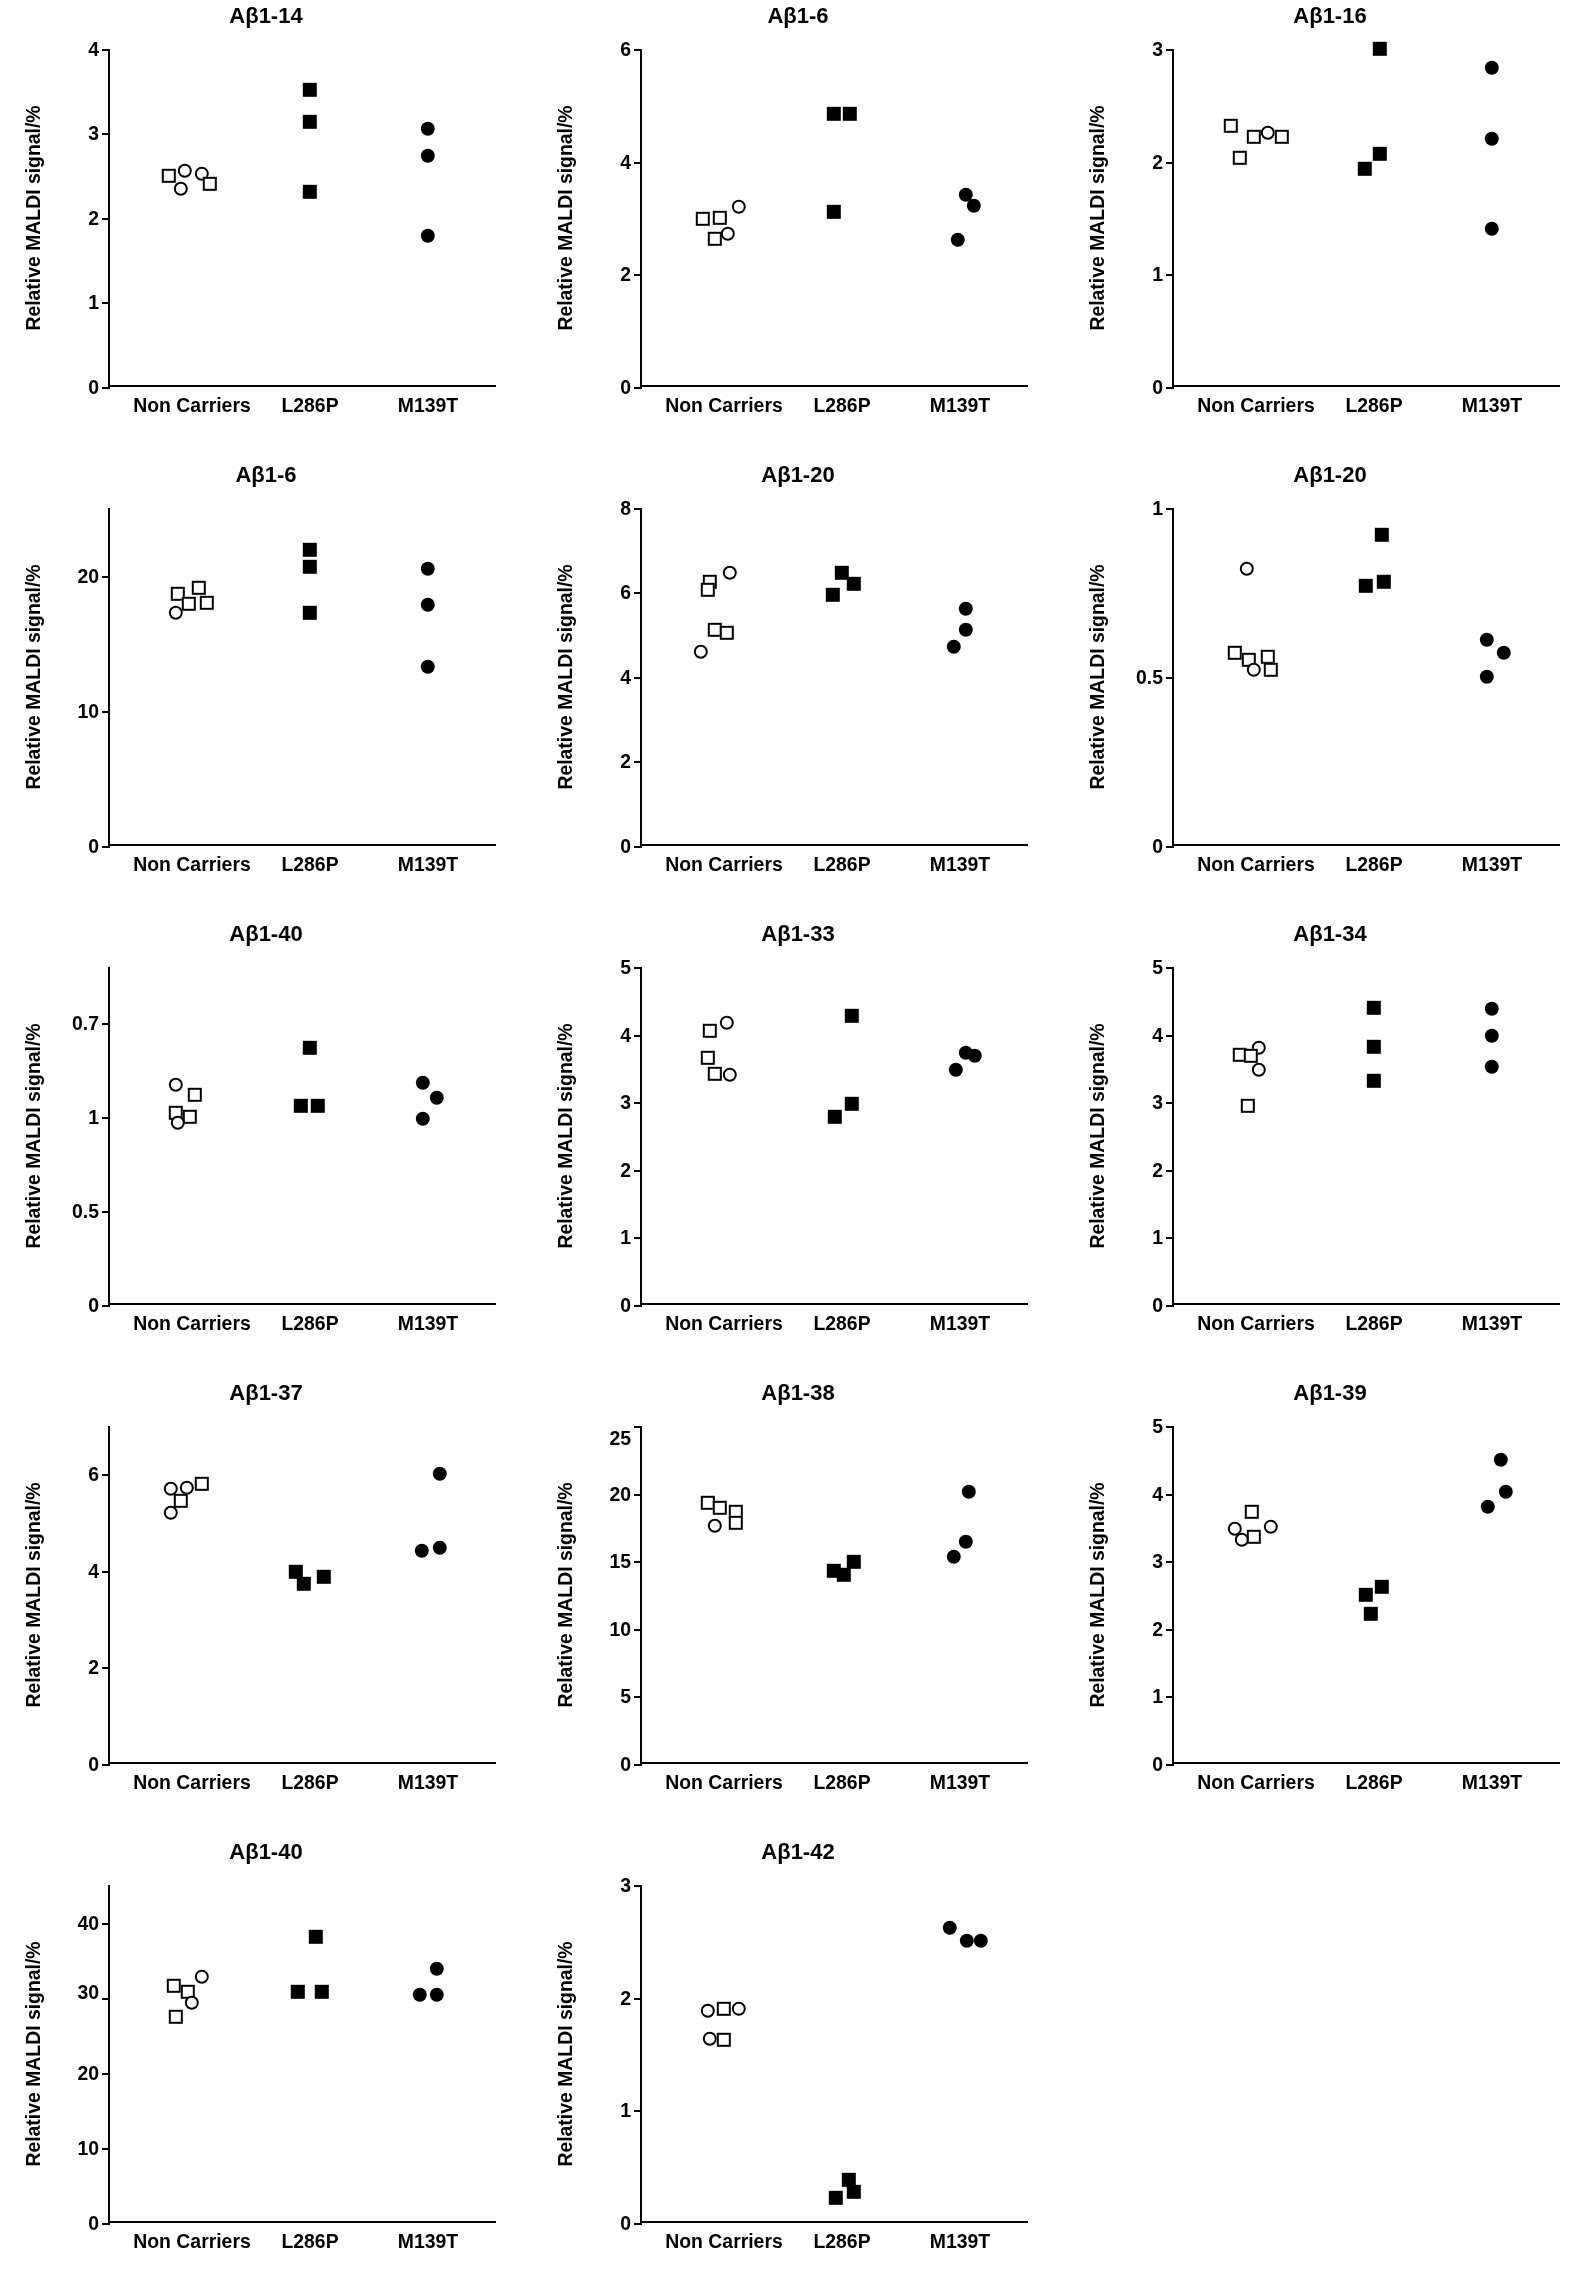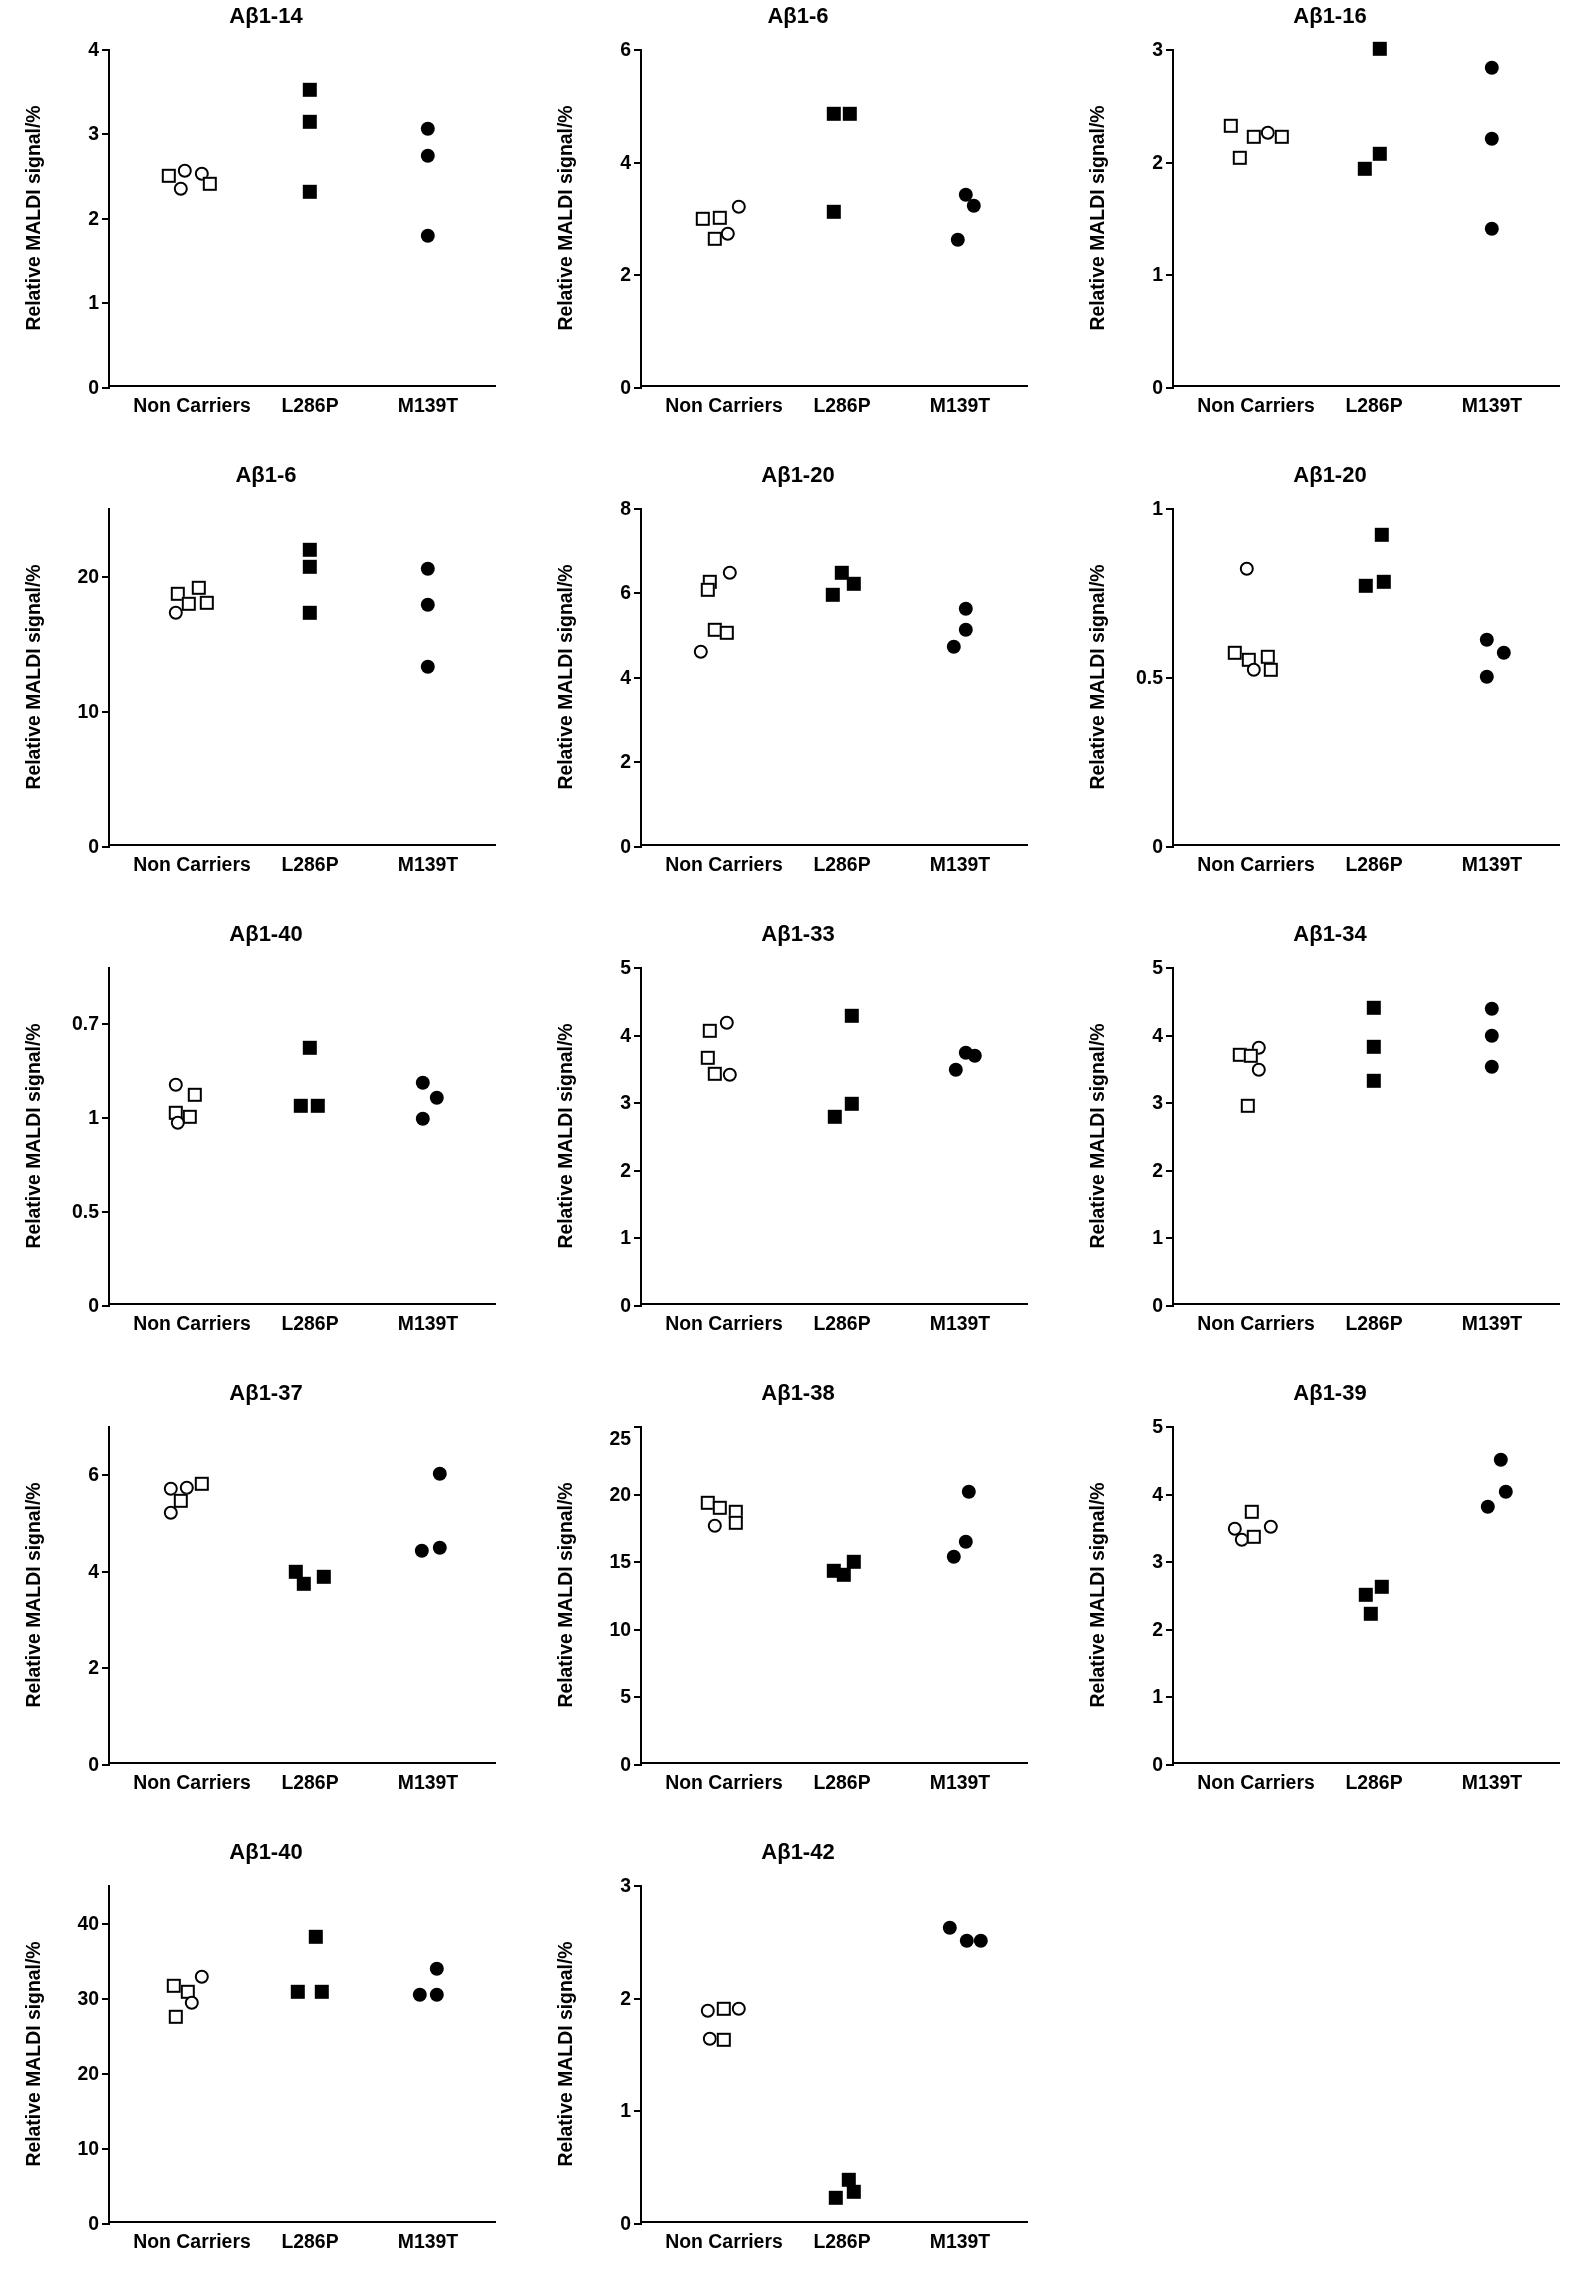--- a/index.html
+++ b/index.html
@@ -407,21 +407,21 @@
         <div class="title">Aβ1-40</div>
         <div class="ylabel" style="left: 22px; top: 387px; width: 338px; text-align: center;">Relative MALDI signal/%</div>
         <div class="plotbox" style="left: 108px; top: 49px; width: 388px; height: 338px;">
           <div class="tick" style="top: 338px;"></div>
           <div class="ticklabel" style="top: 338px;">0</div>
           <div class="tick" style="top: 263px;"></div>
           <div class="ticklabel" style="top: 263px;">10</div>
           <div class="tick" style="top: 188px;"></div>
           <div class="ticklabel" style="top: 188px;">20</div>
           <div class="tick" style="top: 113px;"></div>
-          <div class="ticklabel" style="top: 113px; margin-left: 44px;">30</div>
+          <div class="ticklabel" style="top: 107px; margin-left: 44px;">30</div>
           <div class="tick" style="top: 38px;"></div>
           <div class="ticklabel" style="top: 38px;">40</div>
           <div class="xlabel" style="left: 82px;">Non Carriers</div>
           <div class="xlabel" style="left: 200px;">L286P</div>
           <div class="xlabel" style="left: 318px;">M139T</div>
           <div class="pt circle-open" style="left: 92px; top: 92px;"></div>
           <div class="pt square-open" style="left: 64px; top: 101px;"></div>
           <div class="pt square-open" style="left: 78px; top: 107px;"></div>
           <div class="pt circle-open" style="left: 82px; top: 118px;"></div>
           <div class="pt square-open" style="left: 66px; top: 132px;"></div>

